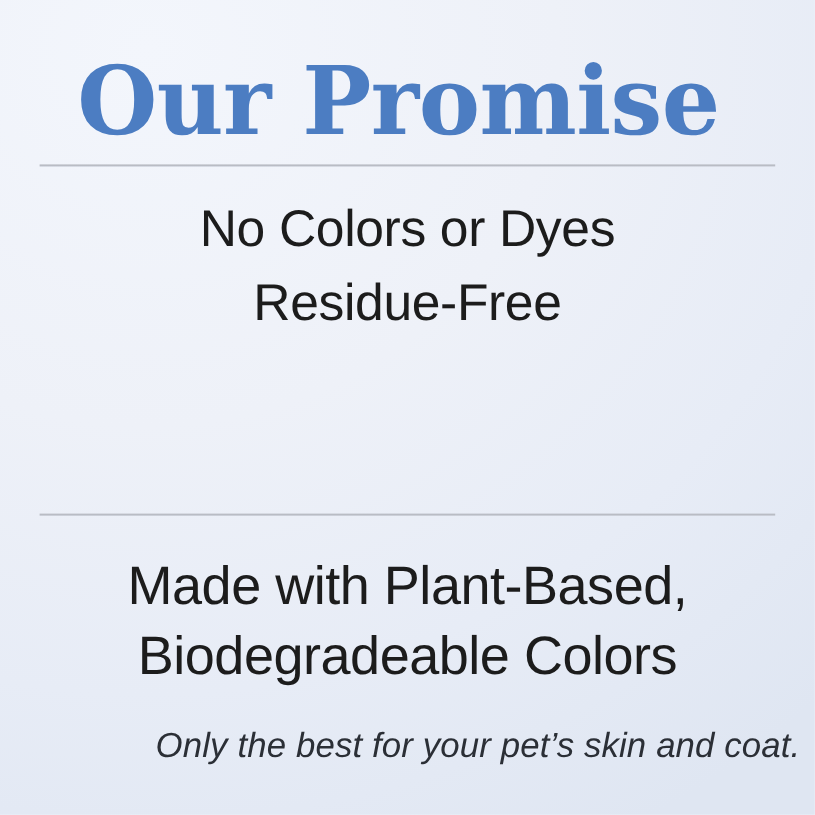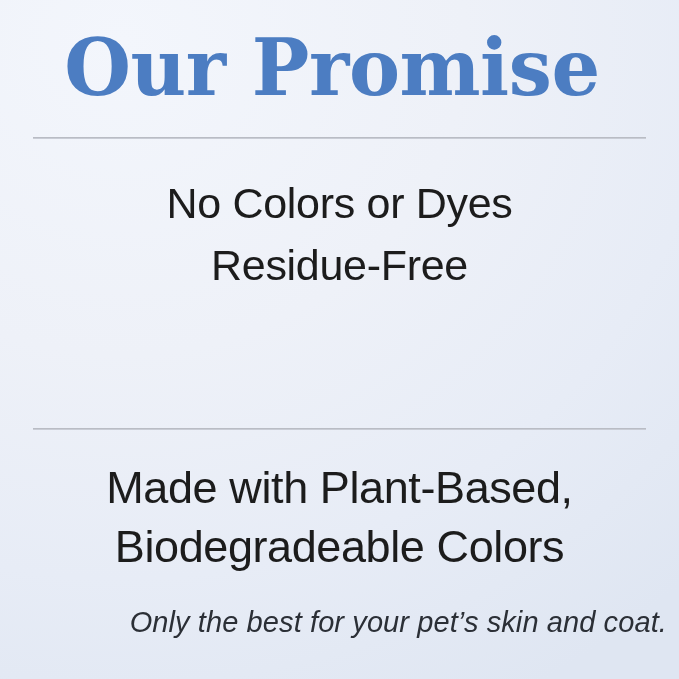--- a/index.html
+++ b/index.html
@@ -23,21 +23,21 @@
       radial-gradient(120% 110% at 18% 6%, #f3f6fc 0%, #eef1f8 42%, #e7ecf6 72%, #dfe6f2 100%);
   }
 
   
   .title-zone {
     position:absolute;
     left:0; right:15px;
     top:28px;
     height:96px;
     display:flex;
-    align-items:flex-start;
+    align-items:flex-end;
     justify-content:center;
   }
 
   #promise-title {
     font-family:"DejaVu Serif", "Liberation Serif", serif;
     font-weight:700;
     font-size:79px;
     line-height:1;
     letter-spacing:-0.5px;
     color:#4c7dc2;
@@ -54,21 +54,21 @@
     height:2px;
     background:linear-gradient(to bottom, #b9bcc4 0%, #b9bcc4 50%, #d8dce6 100%);
   }
   #rule-top    { top:137px; }
   #rule-bottom { top:428px; }
 
   
   #claims-list {
     position:absolute;
     left:0; right:0;
-    top:172px;
+    top:160px;
     text-align:center;
   }
 
   .claim-line {
     font-family:"Liberation Sans", sans-serif;
     font-weight:400;
     font-size:43px;
     line-height:62px;
     color:#1c1c1c;
     letter-spacing:-0.3px;

